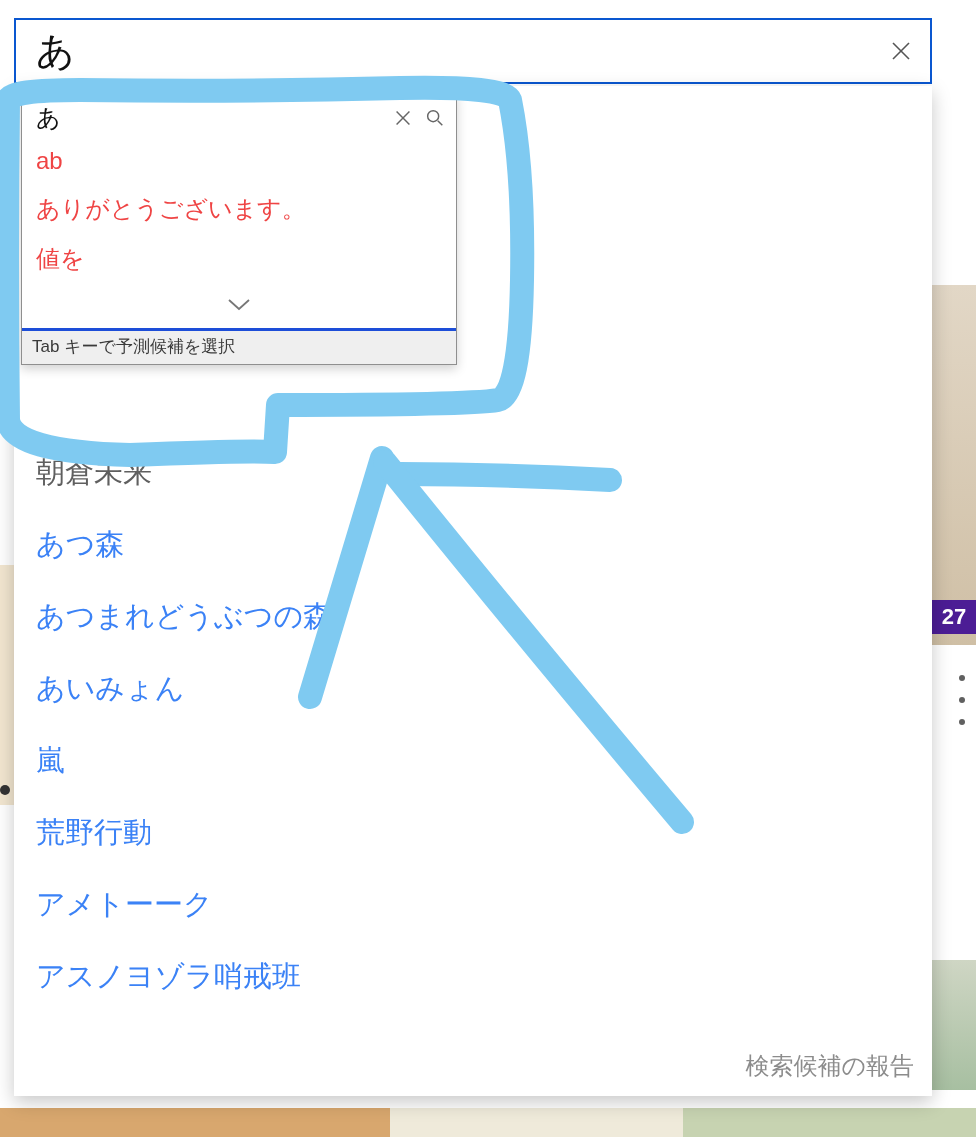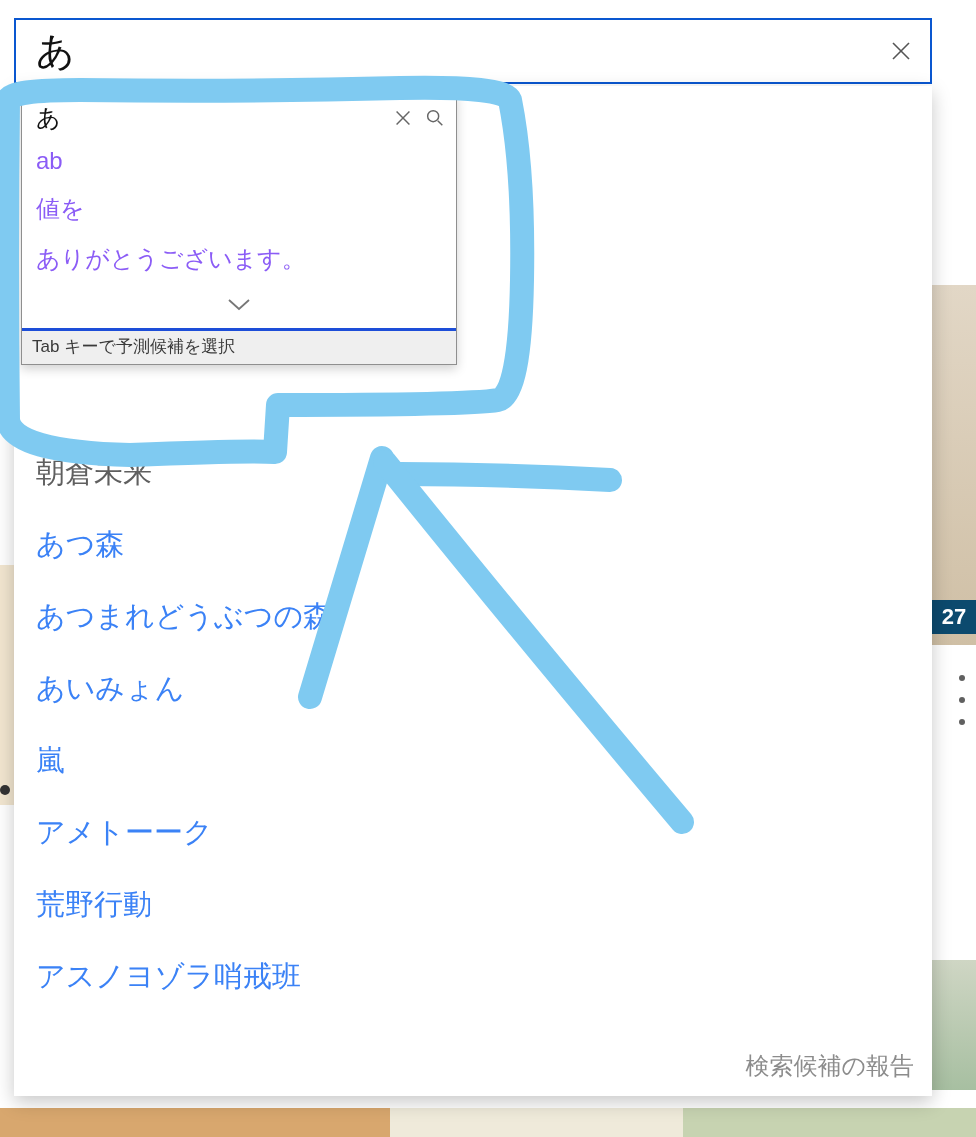--- a/index.html
+++ b/index.html
@@ -21,21 +21,21 @@
     background: linear-gradient(180deg,#e2d7c6,#cfbfa5);
   }
   .bg-strip-right-2 {
     position: absolute;
     top: 960px; left: 927px; width: 49px; height: 130px;
     background: linear-gradient(180deg,#cfd6c4,#a7bfa1);
   }
   .bg-badge-27 {
     position: absolute;
     top: 600px; left: 932px; width: 44px; height: 34px;
-    background: #0c4a6e; color:#fff; font-weight:700;
+    background: #4c1d95; color:#fff; font-weight:700;
     font-size: 22px; line-height:34px; text-align:center;
   }
   .bg-more-dots {
     position: absolute;
     top: 675px; left: 950px; width: 24px; height: 50px;
     display:flex; flex-direction:column; justify-content:space-between; align-items:center;
     color:#606060;
   }
   .bg-more-dots span { width:6px; height:6px; border-radius:50%; background:#606060; display:block; }
   .bg-strip-left-1 {
@@ -123,21 +123,21 @@
   }
   .ime-head {
     display:flex; align-items:center;
     padding: 8px 10px 4px 14px;
   }
   .ime-head-text { flex:1; color:#111; }
   .ime-head-icons { display:flex; gap:10px; color:#5a5a5a; }
   .ime-head-icons .ico { width:22px; height:22px; display:flex; align-items:center; justify-content:center; cursor:pointer; }
   .ime-row {
     padding: 9px 14px;
-    color:#8b5cf6;
+    color:#ef4444;
     cursor:pointer;
   }
   .ime-expander {
     text-align:center;
     padding: 6px 0 10px;
     color:#6a6a6a;
     cursor:pointer;
   }
   .ime-expander svg { width:26px; height:16px; }
   .ime-footer {
@@ -184,22 +184,22 @@
 
 <div class="site-suggest">
 
   <div style="height:345px"></div>
   <div class="site-item obscured">朝倉未来</div>
   <div id="site-items">
       <div class="site-item">あつ森</div>
       <div class="site-item">あつまれどうぶつの森</div>
       <div class="site-item">あいみょん</div>
       <div class="site-item">嵐</div>
+      <div class="site-item">荒野行動</div>
       <div class="site-item">アメトーーク</div>
-      <div class="site-item">荒野行動</div>
       <div class="site-item">アスノヨゾラ哨戒班</div>
     </div>
   <div class="site-report">検索候補の報告</div>
 </div>
 
 <div class="ime-window">
   <div class="ime-head">
     <span class="ime-head-text">あ</span>
     <span class="ime-head-icons">
       <span class="ico">
@@ -211,22 +211,22 @@
       <span class="ico">
         <svg viewBox="0 0 24 24" stroke="#666" stroke-width="1.6" fill="none">
           <circle cx="10" cy="10" r="6"></circle>
             <line x1="15" y1="15" x2="20" y2="20"></line>
         </svg>
       </span>
     </span>
   </div>
   <div id="ime-rows">
       <div class="ime-row">ab</div>
+      <div class="ime-row">ありがとうございます。</div>
       <div class="ime-row">値を</div>
-      <div class="ime-row">ありがとうございます。</div>
     </div>
   <div class="ime-expander">
     <svg viewBox="0 0 26 16" stroke="#777" stroke-width="1.8" fill="none">
       <polyline points="3,4 13,13 23,4"></polyline>
     </svg>
   </div>
   <div class="ime-footer">Tab キーで予測候補を選択</div>
 </div>
 
 <svg class="anno" viewBox="0 0 976 1137">

